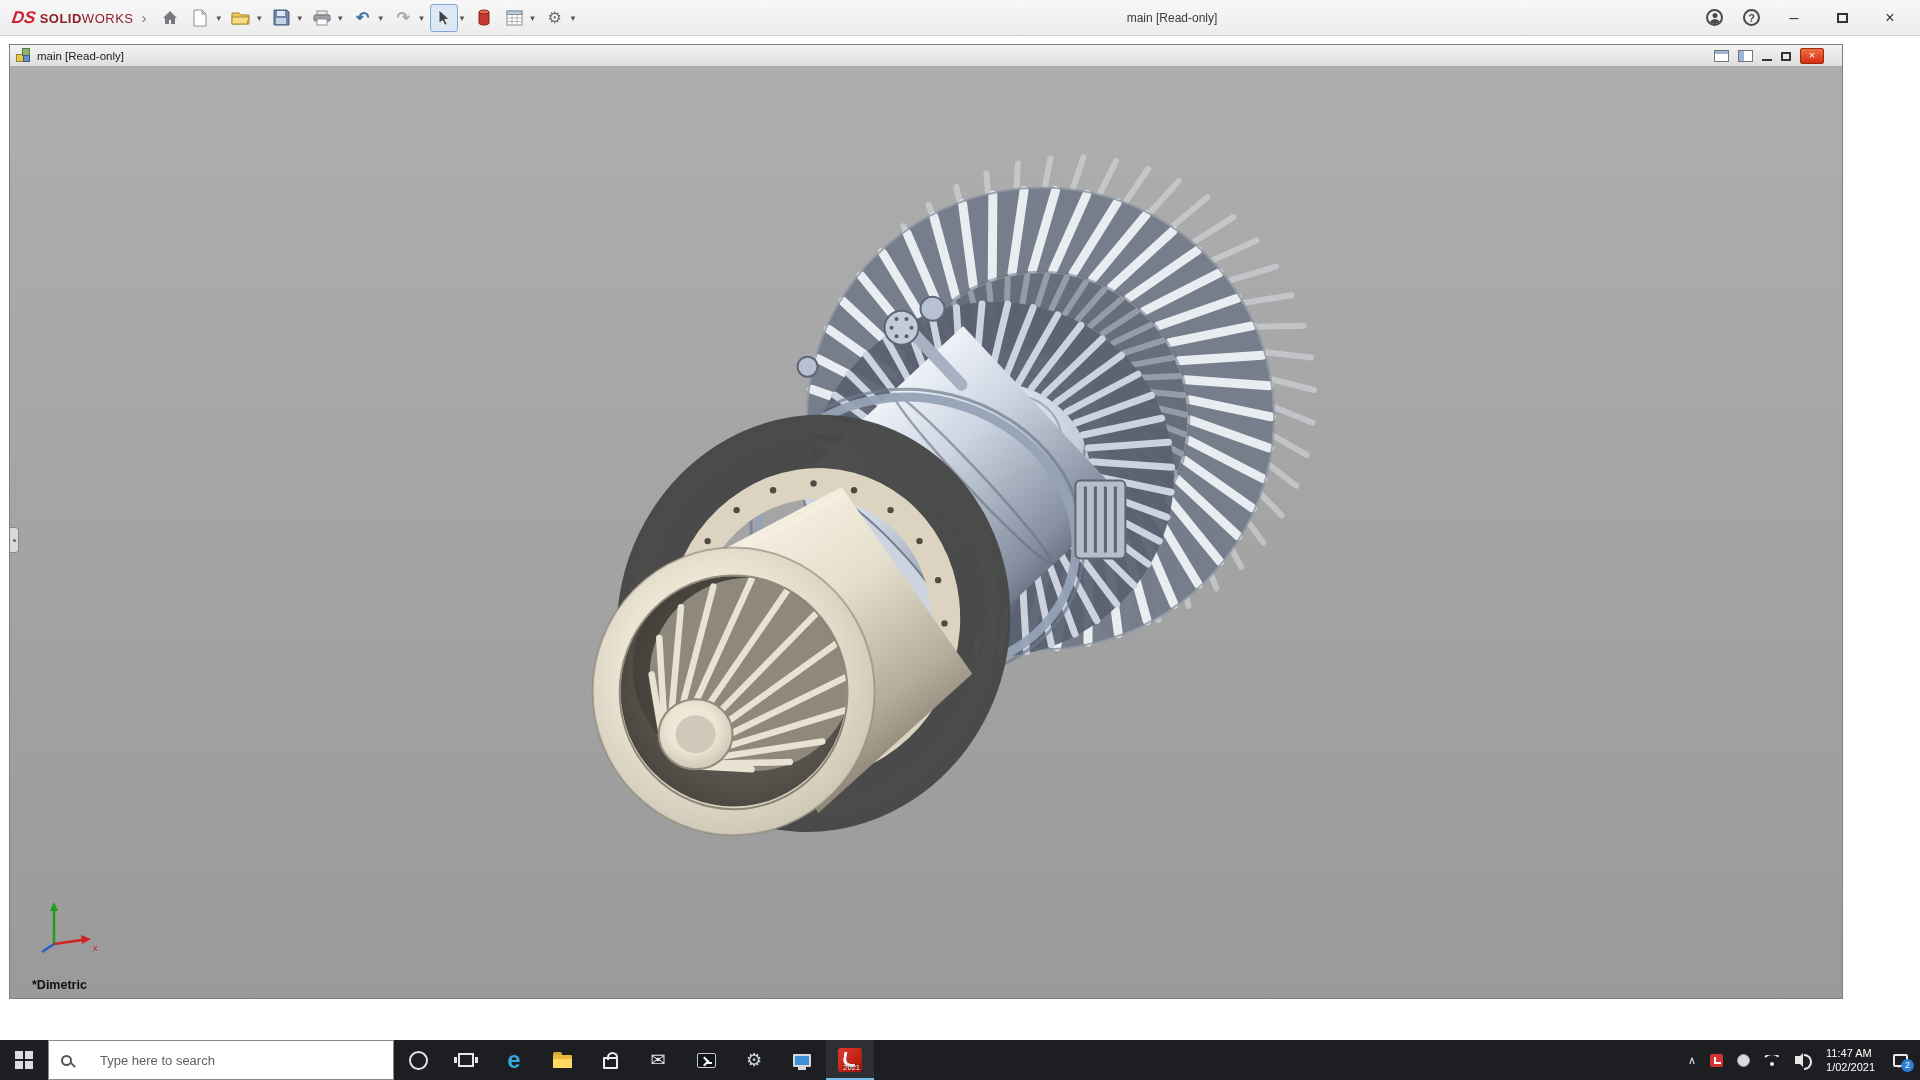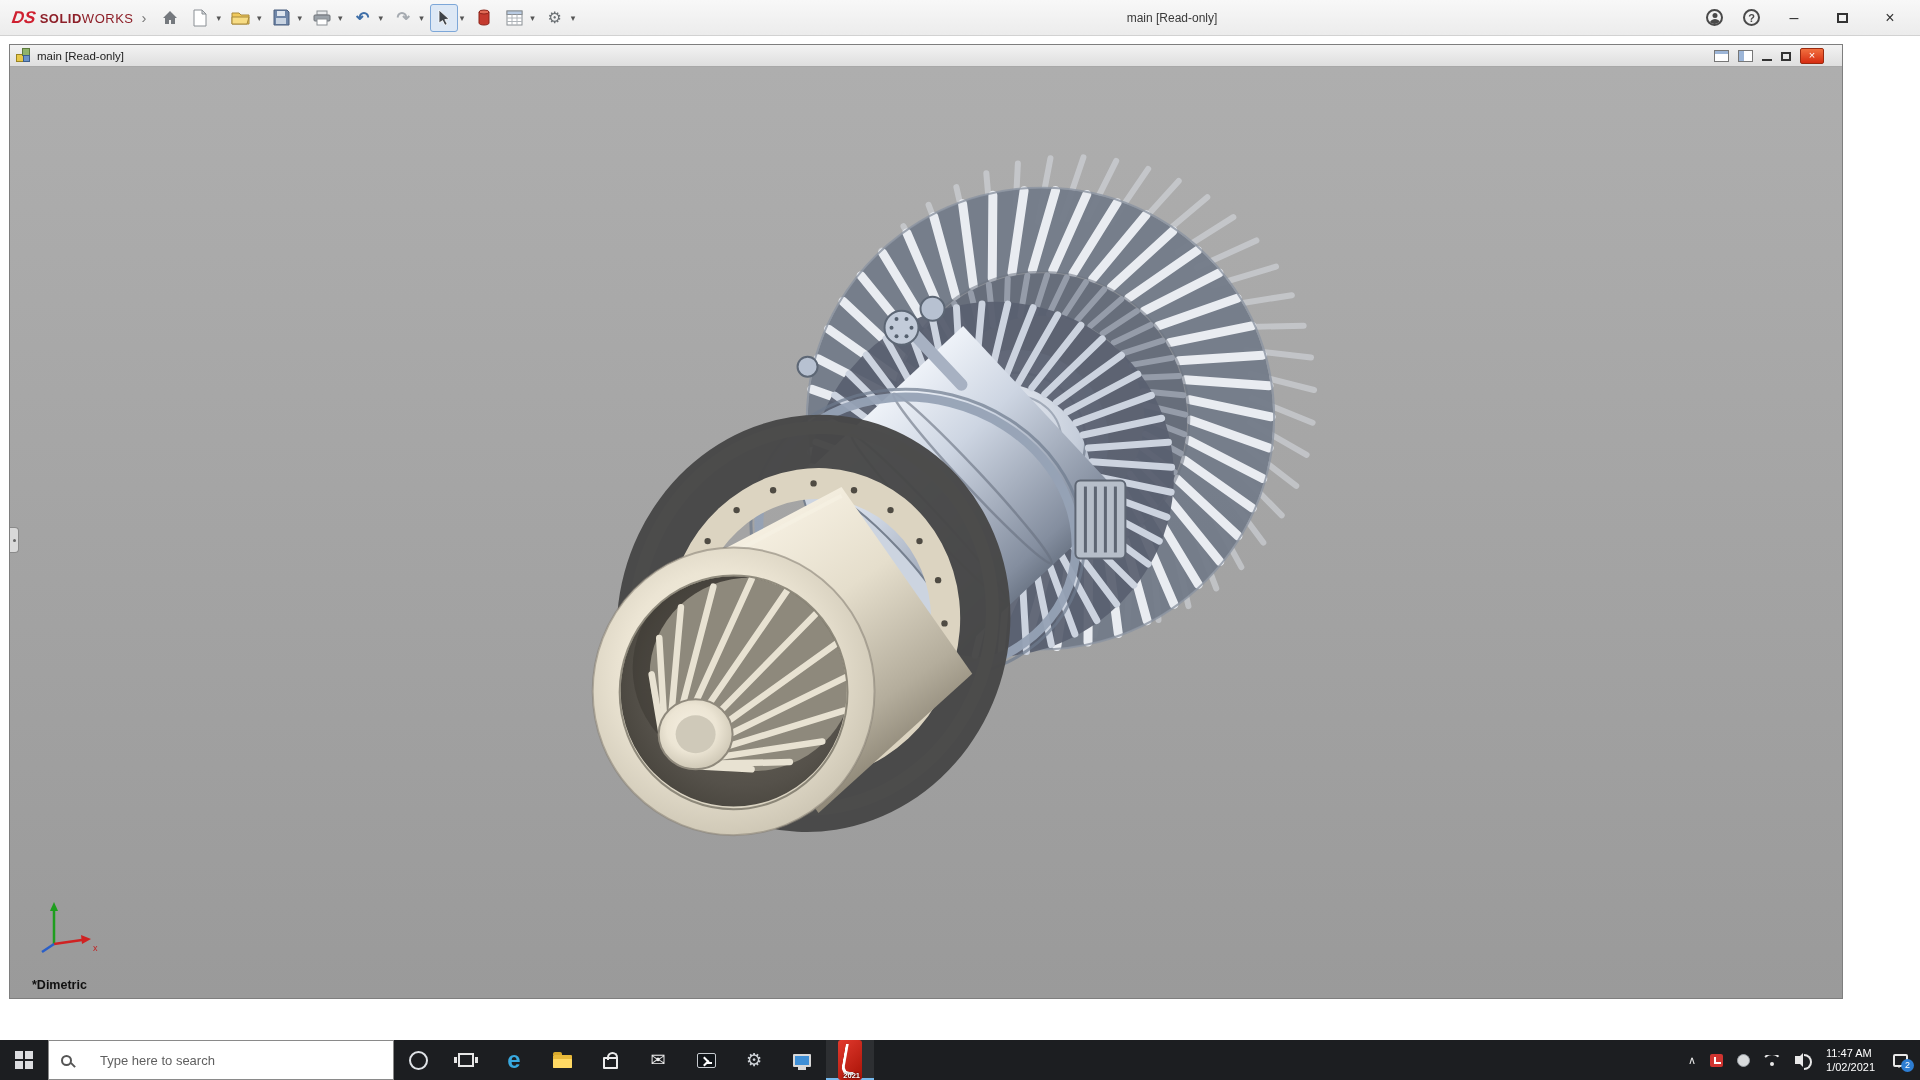--- a/index.html
+++ b/index.html
@@ -87,21 +87,21 @@
   .folder::after{content:"";position:absolute;left:0;bottom:0;width:100%;height:9px;background:#ffd964;border-radius:1px;}
   .bag{width:15px;height:12px;border:2px solid #ececec;border-radius:1px;position:relative;margin-top:6px;}
   .bag::before{content:"";position:absolute;width:7px;height:6px;border:2px solid #ececec;border-bottom:none;border-radius:6px 6px 0 0;top:-7px;left:2px;}
   .mail-g{color:#ececec;font-size:18px;line-height:1;}
   .term{width:19px;height:15px;background:#101418;border:1.5px solid #c6cacf;border-radius:2px;position:relative;}
   .term::before{content:"";position:absolute;left:3px;top:4px;width:5px;height:5px;border-right:2px solid #fff;border-bottom:2px solid #fff;transform:rotate(-45deg);}
   .term::after{content:"";position:absolute;right:3px;bottom:3px;width:5px;height:2px;background:#fff;}
   .gear-w{color:#cfd3d8;font-size:18px;line-height:1;}
   .mon{width:18px;height:13px;background:#3f8fd6;border:2px solid #d8d8d8;border-radius:1px;position:relative;}
   .mon::after{content:"";position:absolute;left:50%;transform:translateX(-50%);bottom:-5px;width:8px;height:3px;background:#d8d8d8;}
-  .swlogo{width:24px;height:40px;border-radius:3px;background:linear-gradient(135deg,#e23a2e,#a81206);position:relative;font-weight:bold;}
+  .swlogo{width:24px;height:24px;border-radius:3px;background:linear-gradient(135deg,#e23a2e,#a81206);position:relative;}
   .swlogo::before{content:"";position:absolute;inset:4px 6px 5px 5px;border-left:3px solid #fff;border-bottom:3px solid #fff;border-radius:0 0 0 9px;transform:skewX(-10deg);}
   .sw-year{position:absolute;right:2px;bottom:0;font-size:7.5px;color:#fff;text-shadow:0 0 2px #000;}
   .tray{margin-left:auto;display:flex;align-items:center;gap:14px;padding-right:12px;}
   .tray-chev{color:#e8e8e8;font-size:11px;}
   .tray-red{width:13px;height:13px;background:#cf3430;border-radius:2px;position:relative;}
   .tray-red::after{content:"";position:absolute;left:4px;top:3px;width:5px;height:5px;border-left:2px solid #fff;border-bottom:2px solid #fff;}
   .tray-circ{width:13px;height:13px;border-radius:50%;background:#d8dadc;border:1px solid #9aa0a6;}
   .net{width:15px;height:12px;position:relative;}
   .net::before{content:"";position:absolute;bottom:0;left:50%;transform:translateX(-50%);width:4px;height:4px;background:#e8e8e8;border-radius:50%;}
   .net::after{content:"";position:absolute;bottom:-7px;left:50%;transform:translateX(-50%);width:16px;height:16px;border:2px solid #e8e8e8;border-radius:50%;clip-path:polygon(50% 50%,6% 10%,94% 10%);}

